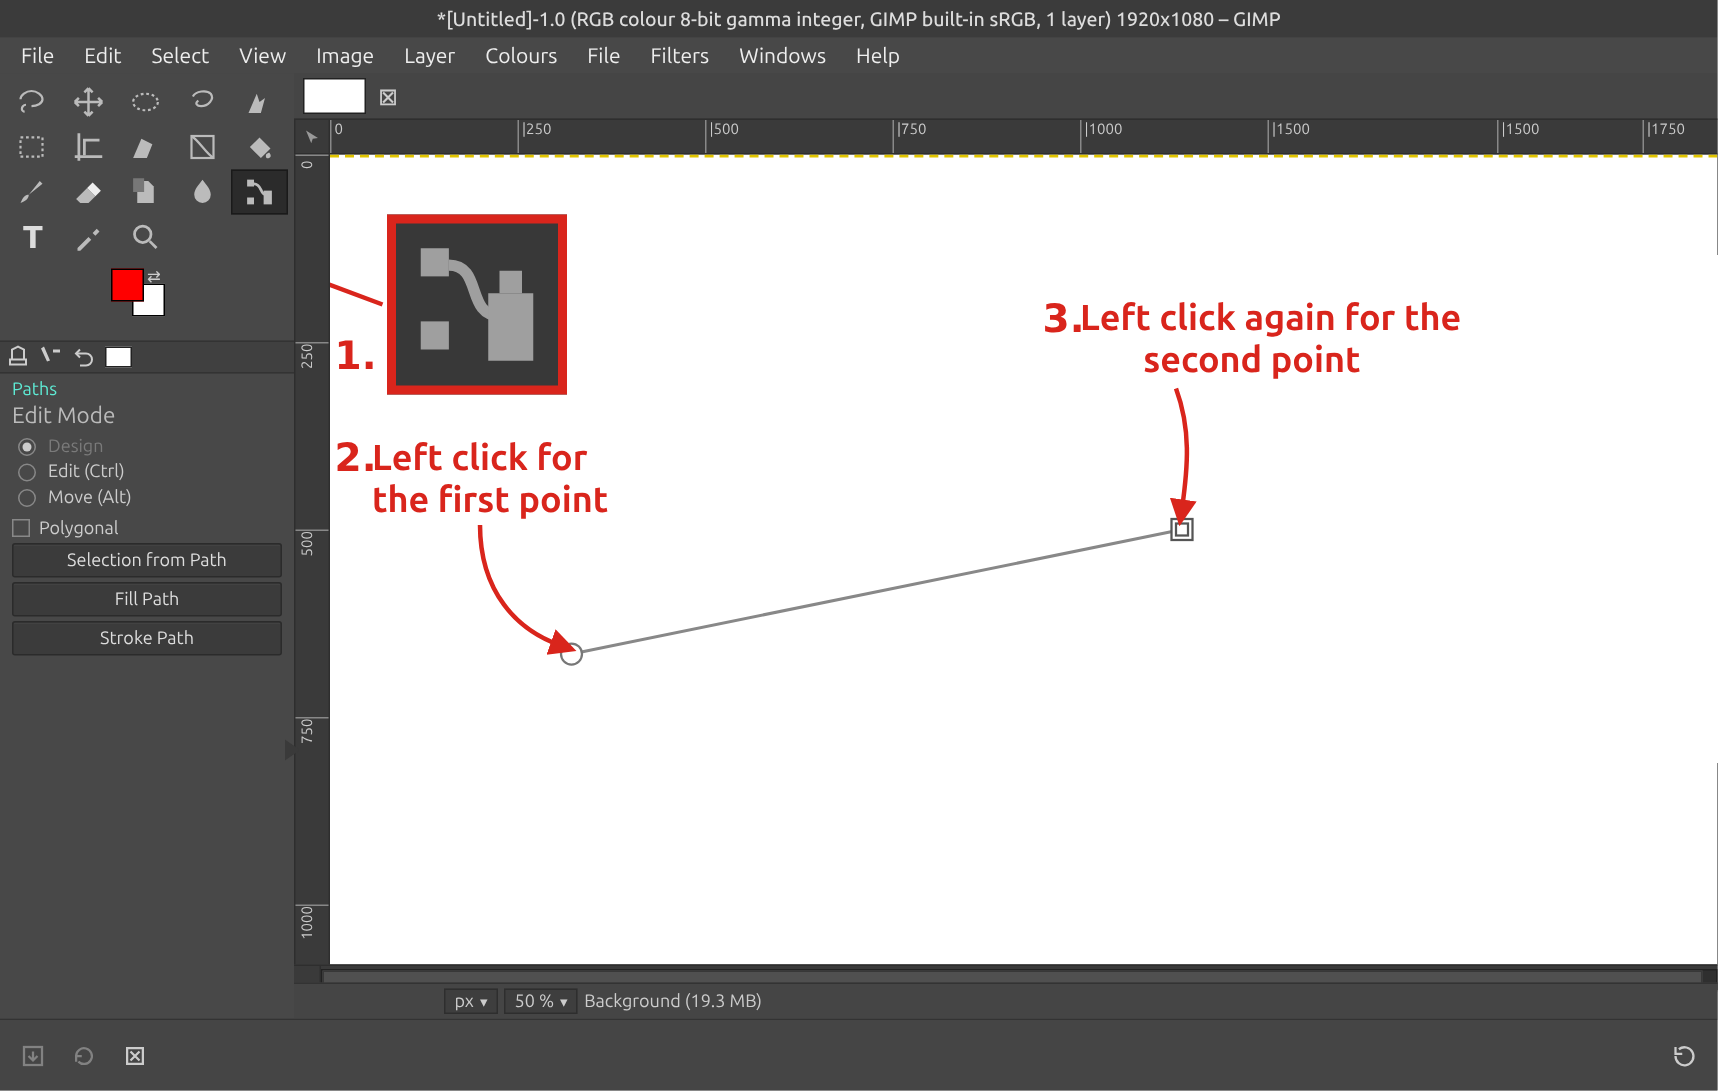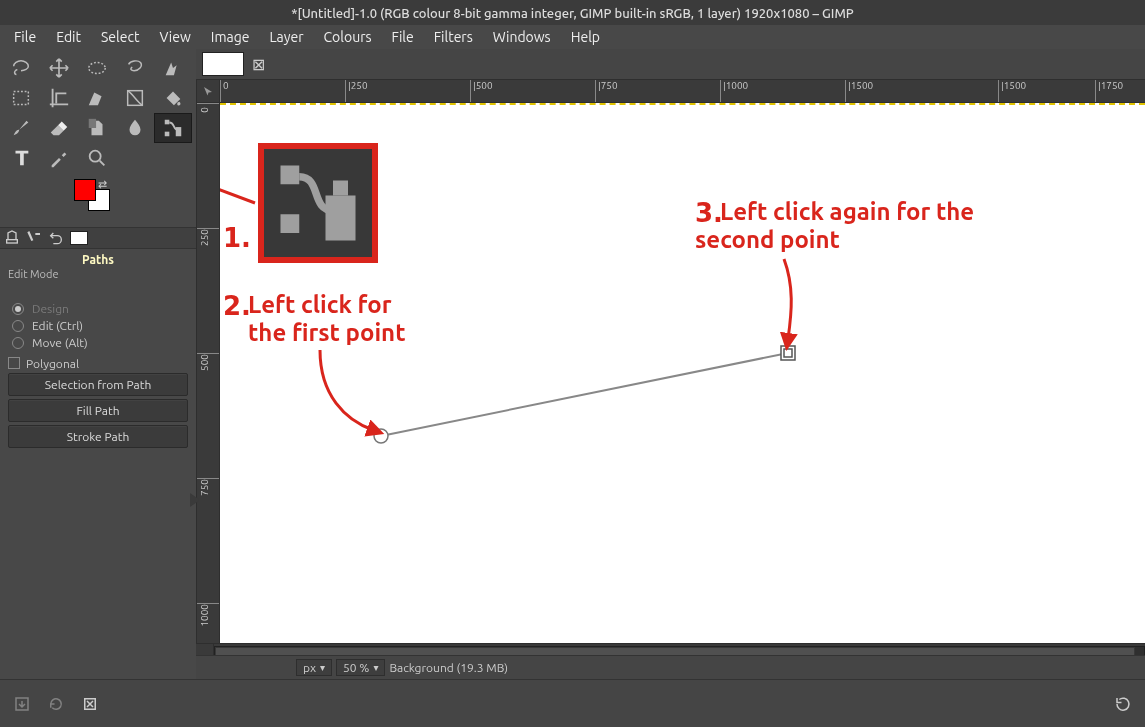--- a/index.html
+++ b/index.html
@@ -19,22 +19,22 @@
 .colors { margin: 6px 0 0 74px; position: relative; width: 48px; height: 40px; }
 .fg { position:absolute; left:0; top:0; width:22px; height:22px; background:#ff0000; border:1px solid #000; z-index:2; }
 .bg { position:absolute; left:14px; top:10px; width:22px; height:22px; background:#fff; border:1px solid #000; }
 .swaparrow { position:absolute; left:24px; top:-1px; font-size:11px; color:#ccc; }
 
 .dockicons { height:22px; margin-top:8px; border-top:1px solid #333; border-bottom:1px solid #333; display:flex; align-items:center; padding:0 4px; gap:6px; background:#404040; }
 .dockicons svg { width:16px; height:16px; }
 .dockicons .whitebox { width:18px; height:14px; background:#fff; border:1px solid #222; }
 
 .tooloptions { padding: 4px 8px; font-size: 12px; }
-.tooloptions .hdr { font-weight: bold; font-size: 12px; color: #fef9c3; margin-bottom: 2px; text-align: center; }
-.tooloptions .sub { font-size: 11px; color: #bbb; margin-bottom: 20px; }
+.tooloptions .hdr { font-weight: normal; font-size: 12px; color: #5eead4; margin-bottom: 2px; }
+.tooloptions .sub { font-size: 15px; color: #bbb; margin-bottom: 4px; }
 .radios label { display:flex; align-items:center; gap:8px; padding: 2px 0 2px 4px; font-size: 12px; }
 .rad { width:12px; height:12px; border-radius:50%; border:1px solid #888; display:inline-block; position:relative; }
 .rad.on::after { content:''; position:absolute; left:2px; top:2px; width:6px; height:6px; border-radius:50%; background:#ccc; }
 .cb { width:12px; height:12px; border:1px solid #888; display:inline-block; margin-right:6px; }
 .disabled { color:#7a7a7a; }
 .btn { background:#3b3b3b; border:1px solid #2b2b2b; text-align:center; padding:4px 0; margin:3px 0; font-size:12px; cursor:pointer; border-radius:2px; width:100%; color:#ddd; box-shadow: inset 0 1px 0 rgba(255,255,255,.04);}
 
 .canvasarea { flex:1; background:#454545; position:relative; }
 .tabstrip { height:30px; display:flex; align-items:center; gap:8px; padding-left:6px; }
 .canvastab { width:42px; height:24px; background:#fff; border:1px solid #222; }
@@ -323,21 +323,21 @@
               <marker id="ah2" markerWidth="10" markerHeight="10" refX="2" refY="3" orient="auto">
                 <path d="M0 0L6 3L0 6z" fill="#d9251c"></path>
               </marker>
             </defs>
           <path d="M10 5 C 10 50, 35 75, 63 85" stroke="#d9251c" stroke-width="3" fill="none" marker-end="url(#ah2)"></path>
         </svg>
 
         <div class="anno red" style="left:475px;top:95px;font-size:26px">3.</div>
         <div class="anno red" style="left:500px;top:95px;font-size:24px;line-height:28px;white-space:nowrap">
           <div>Left click again for the</div>
-          <div style="text-align:left;margin-left:-25px">second point</div>
+          <div style="text-align:center;margin-left:-25px">second point</div>
         </div>
         <svg class="anno" style="left:552px;top:153px" width="40" height="95">
           <defs>
               <marker id="ah3" markerWidth="10" markerHeight="10" refX="2" refY="3" orient="auto">
                 <path d="M0 0L6 3L0 6z" fill="#d9251c"></path>
               </marker>
             </defs>
           <path d="M12 3 C 22 30, 20 55, 16 83" stroke="#d9251c" stroke-width="3" fill="none" marker-end="url(#ah3)"></path>
         </svg>
       </div>

